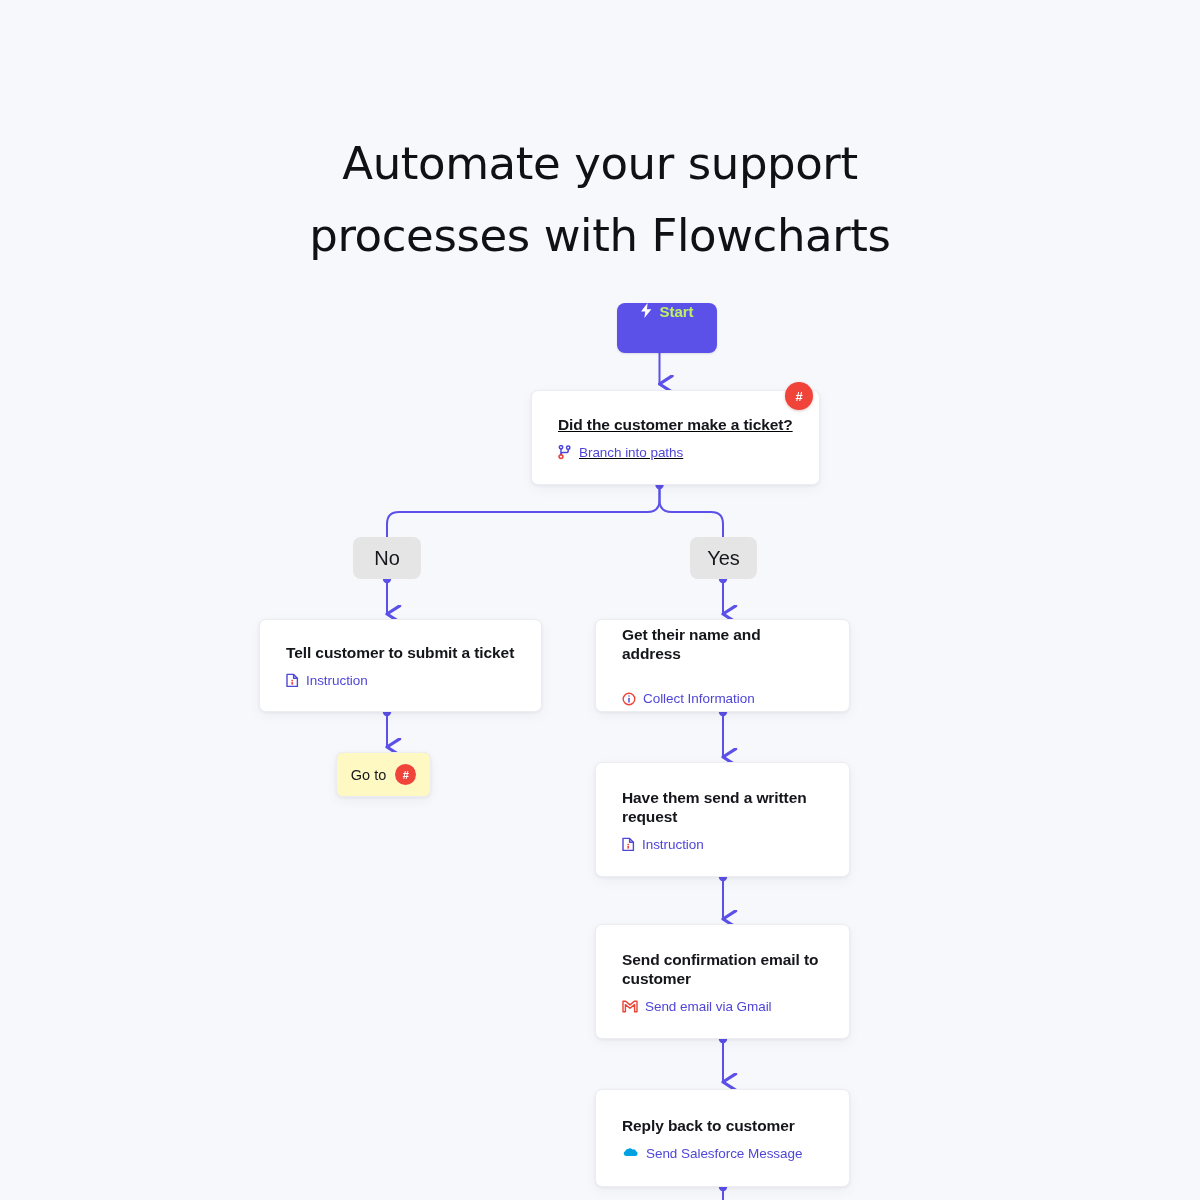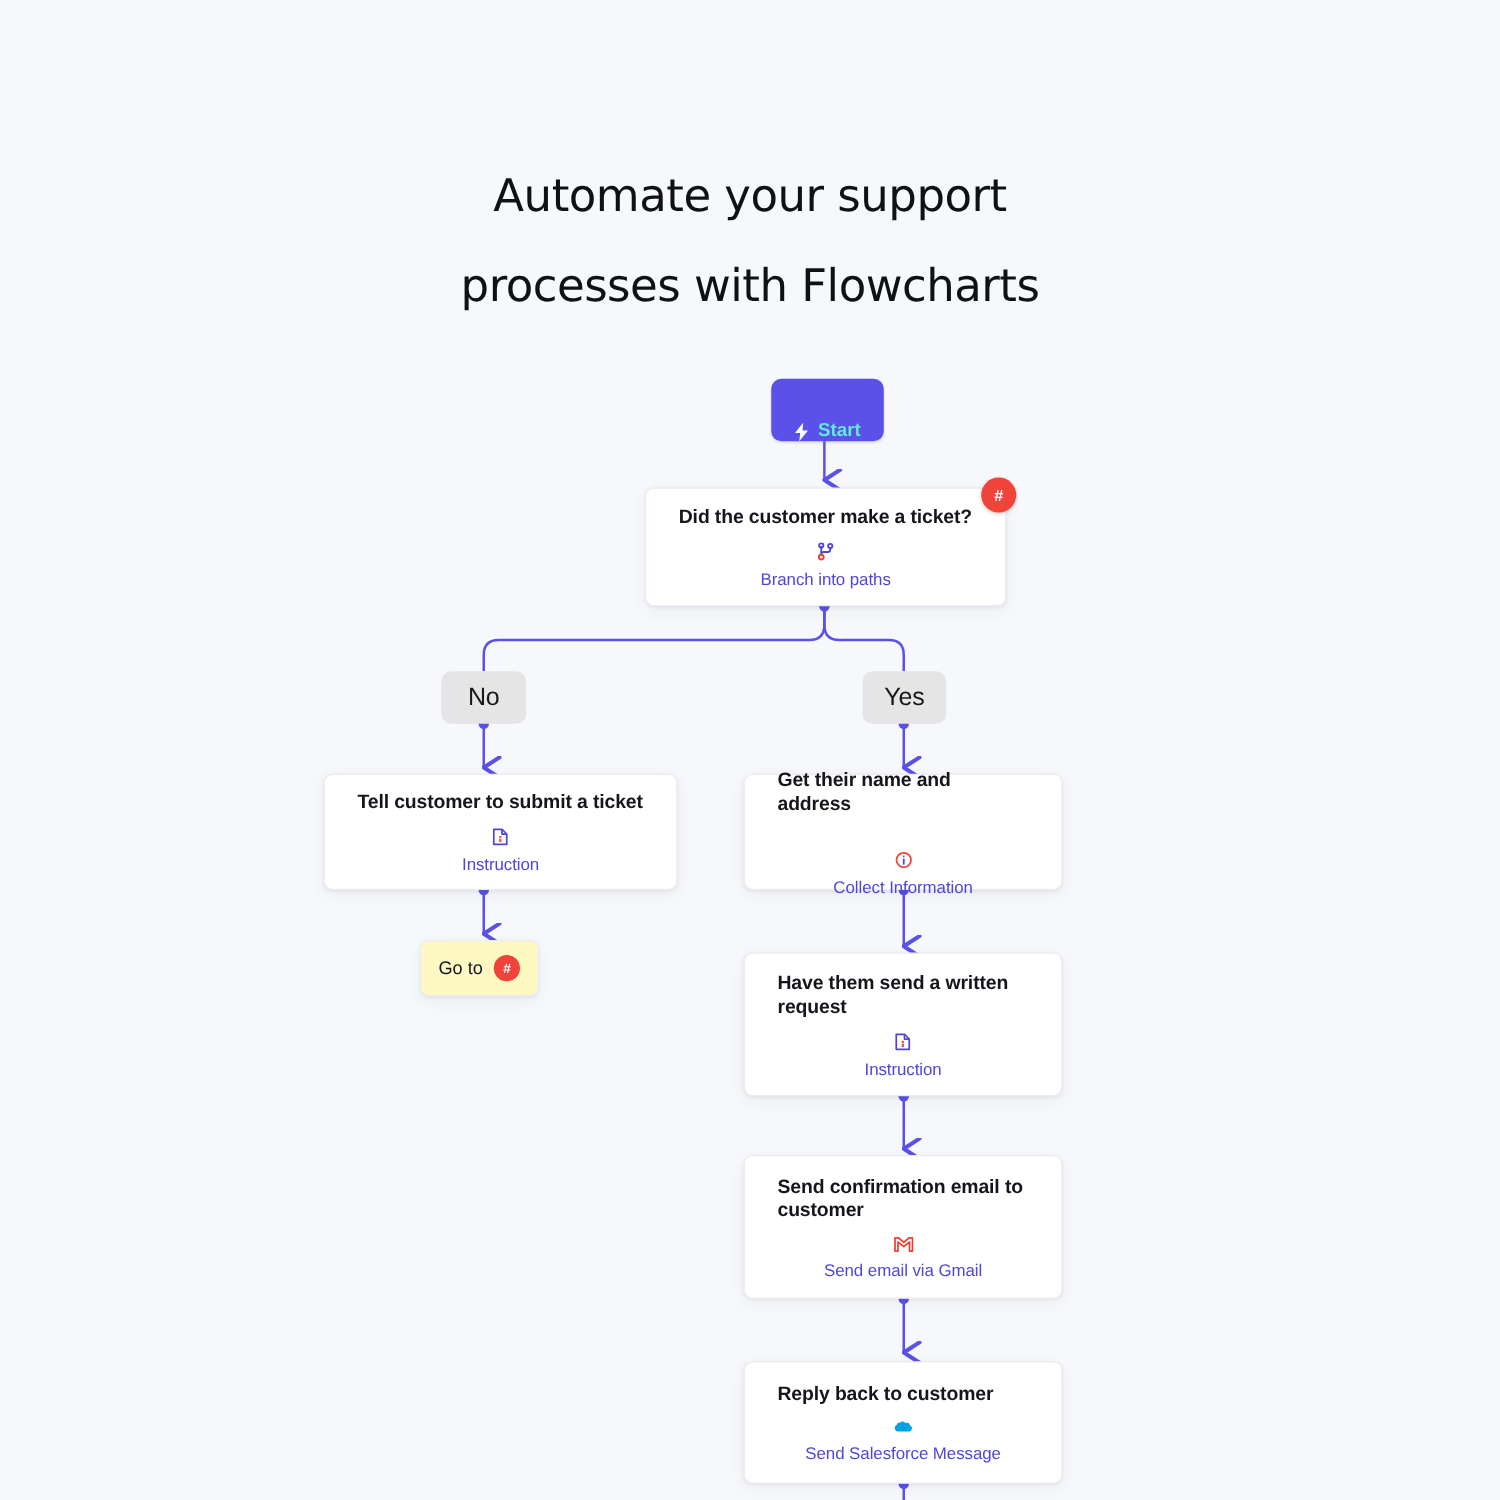--- a/index.html
+++ b/index.html
@@ -10,41 +10,41 @@
     overflow:hidden;
     position:relative;
     -webkit-font-smoothing:antialiased;
   }
   .stage{position:relative;width:1200px;height:1200px;}
 
   
   .headline{
     position:absolute;left:0;top:98px;width:1200px;
     text-align:center;
-    font-size:36px;
+    font-size:45px;
     line-height:72px;
     font-weight:400;
     letter-spacing:-0.4px;
     color:#101114;
     font-family:"DejaVu Sans","Liberation Sans",sans-serif;
   }
   .headline span{display:block;}
 
   
   .wires{position:absolute;left:0;top:0;width:1200px;height:1200px;pointer-events:none;}
 
   
   .start-node{
     position:absolute;left:617px;top:303px;
-    width:90px;height:50px;
+    width:100px;height:50px;
     background:#5b51e8;
     border-radius:8px;
-    display:flex;align-items:flex-end;justify-content:center;
+    display:flex;align-items:flex-start;justify-content:center;
     gap:6px;
-    color:#5eead4;
+    color:#bef264;
     font-size:15px;font-weight:600;
     box-shadow:0 1px 2px rgba(40,40,90,.14);
   }
   .start-node .bolt{display:flex;align-items:center;}
 
   
   .card{
     position:absolute;
     background:#ffffff;
     border:1px solid #ececf1;
@@ -61,21 +61,20 @@
     line-height:19px;
     letter-spacing:-0.1px;
     margin-bottom:11px;
   }
   .card .c-sub{
     display:flex;align-items:center;gap:7px;
     font-size:13.5px;
     font-weight:500;
     color:#4f46d8;
     letter-spacing:-0.05px;
-    flex-direction:column;
   }
   .c-sub .ico{display:flex;align-items:center;flex:0 0 auto;}
 
   
   .hash-badge{
     position:absolute;
     width:28px;height:28px;border-radius:50%;
     background:#f0433a;
     color:#fff;
     display:flex;align-items:center;justify-content:center;
@@ -163,21 +162,21 @@
 
   <div class="start-node">
     <span class="bolt">
       <svg width="13" height="15" viewBox="0 0 13 15" aria-hidden="true">
         <path d="M7.6,0 L1,8.4 L5.2,8.4 L4.4,15 L11.4,6.3 L7,6.3 Z" fill="#ffffff"></path>
       </svg>
     </span>
     <span>Start</span>
   </div>
 
-  <div class="card" style="left:516px;top:390px;width:289px;height:95px;">
+  <div class="card" style="left:531px;top:390px;width:289px;height:95px;text-decoration:underline;">
     <div class="c-title">Did the customer make a ticket?</div>
     <div class="c-sub">
       <span class="ico">
         <svg width="14" height="15" viewBox="0 0 14 15" aria-hidden="true">
           <path d="M3,3.4 L3,10.2" stroke="#4f46d8" stroke-width="1.5" fill="none" stroke-linecap="round"></path>
           <path d="M10.2,4.2 L10.2,6 Q10.2,7.6 8.2,7.6 L5,7.6 Q3,7.6 3,9.2" stroke="#4f46d8" stroke-width="1.5" fill="none" stroke-linecap="round"></path>
           <circle cx="3" cy="2.3" r="1.7" fill="none" stroke="#4f46d8" stroke-width="1.5"></circle>
           <circle cx="10.2" cy="2.8" r="1.7" fill="none" stroke="#4f46d8" stroke-width="1.5"></circle>
           <circle cx="3" cy="11.6" r="1.9" fill="none" stroke="#f0433a" stroke-width="1.6"></circle>
         </svg>

